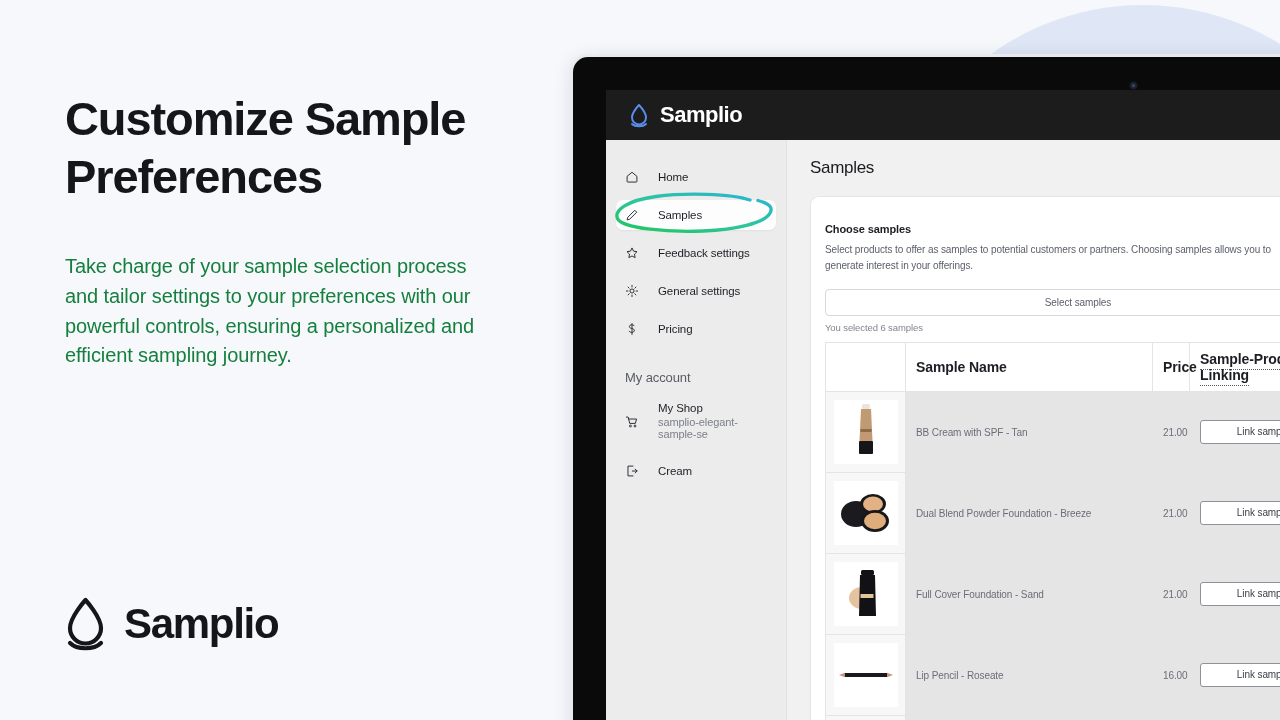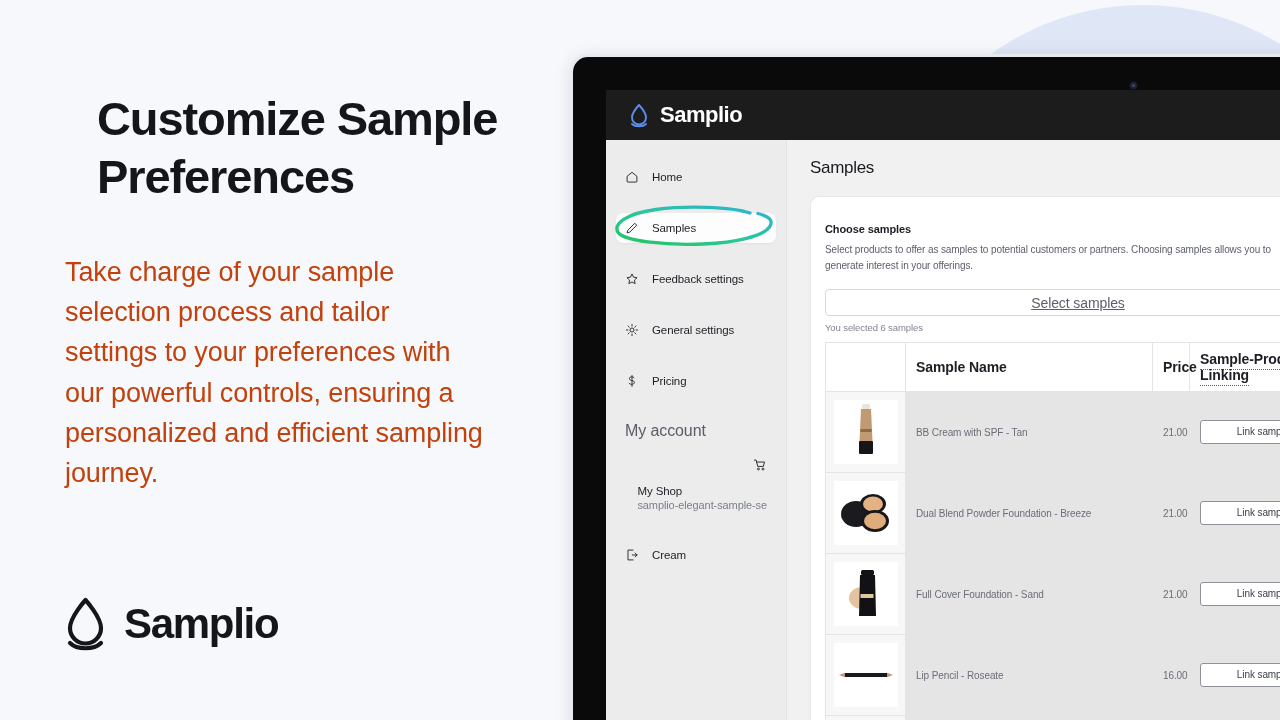--- a/index.html
+++ b/index.html
@@ -16,25 +16,25 @@
     position:absolute; left:883px; top:5px;
     width:520px; height:520px; border-radius:50%;
     background:#DBE4F4; opacity:.85;
   }
 
   
   .left-panel { position:absolute; left:0; top:0; width:575px; height:720px; }
   .headline {
     position:absolute; left:65px; top:90px; width:490px;
     font-size:47px; font-weight:bold; line-height:1.24;
-    letter-spacing:-1.1px; color:#15161A;margin-left:32px;
+    letter-spacing:-1.1px; color:#15161A;
   }
   .subcopy {
     position:absolute; left:65px; top:252px; width:420px;
-    font-size:27px; line-height:1.49; color:#c2410c; letter-spacing:-.1px;
+    font-size:20px; line-height:1.49; color:#15803d; letter-spacing:-.1px;
   }
   .brand-lockup {
     position:absolute; left:64px; top:596px;
     display:flex; align-items:center; gap:17px;
   }
   .brand-mark { width:43px; height:56px; flex:0 0 auto; }
   .brand-word {
     font-size:42px; font-weight:bold; letter-spacing:-1.3px; color:#15161A;
   }
 
@@ -81,32 +81,32 @@
   
   .appbody { display:flex; height:calc(100% - 50px); }
 
   
   .sidebar {
     width:181px; flex:0 0 181px; background:#ECECEC;
     padding:22px 10px 0 10px; position:relative;
     border-right:1px solid #E2E2E2;
   }
   .nav-item {
-    display:flex; align-items:center; gap:13px;
-    padding:8px 9px; border-radius:7px; margin-bottom:21px;
+    display:flex; align-items:center; gap:19px;
+    padding:8px 9px; border-radius:7px; margin-bottom:8px;
     font-size:11.5px; color:#1E1F25; letter-spacing:-.1px;
     position:relative;
   }
   .nav-item.active { background:#FDFDFD; box-shadow:0 1px 2px rgba(0,0,0,.05); }
   .nav-ico { width:14px; height:14px; flex:0 0 auto; display:block; }
   .nav-sub {
     font-size:11px; color:#7C7F8C; margin-top:2px; letter-spacing:-.1px;
   }
   .nav-group-label {
-    font-size:16px; color:#5A5C66; padding:0 9px;
+    font-size:13px; color:#5A5C66; padding:0 9px;
     margin:26px 0 9px 0; letter-spacing:-.1px;
   }
 
   
   .annot-ellipse {
     position:absolute; left:-5px; top:-8px;
     width:175px; height:41px; pointer-events:none;
   }
 
   
@@ -128,21 +128,21 @@
   }
   .card-p {
     font-size:10px; color:#5D606C; line-height:1.6;
     letter-spacing:-.1px; max-width:470px; margin-bottom:15px;
   }
   .select-box {
     height:27px; border:1px solid #D8D8DC; border-radius:4px;
     background:#FFFFFF; display:flex; align-items:center;
     justify-content:center; margin-right:-1px;
   }
-  .select-box-label { font-size:14px; color:#5D606C; letter-spacing:-.1px;text-decoration:underline; }
+  .select-box-label { font-size:10px; color:#5D606C; letter-spacing:-.1px; }
   .sel-count {
     font-size:9.5px; color:#82858F; margin:6px 0 9px 0; letter-spacing:-.1px;
   }
 
   
   .tbl { width:100%; border-collapse:collapse; table-layout:fixed; }
   .tbl th {
     text-align:left; font-size:14px; font-weight:bold; color:#1D1E24;
     padding:8px 10px; border:1px solid #E4E4E6; background:#FFFFFF;
     letter-spacing:-.1px;
@@ -249,21 +249,21 @@
             <div class="nav-item">
               <svg class="nav-ico" viewBox="0 0 16 16">
                 <path d="M8 1.8v12.4M10.6 4.4c-.7-.9-1.8-1.2-2.9-1.2-1.5 0-2.7.8-2.7 2s1 1.8 2.7 2.2c1.9.45 3 1 3 2.3 0 1.3-1.3 2.1-3 2.1-1.3 0-2.4-.4-3.1-1.3" fill="none" stroke="#2A2B33" stroke-width="1.1" stroke-linecap="round"></path>
               </svg>
               <span>Pricing</span>
             </div>
 
 
             <div class="nav-group-label">My account</div>
 
-            <div class="nav-item" style="align-items:flex-end;flex-direction:column;">
+            <div class="nav-item" style="align-items:center;">
               <svg class="nav-ico" viewBox="0 0 16 16" style="margin-top:1px;">
                 <path d="M1.6 2.4h2l1.8 7.2h6.4l1.4-5H4.2" fill="none" stroke="#2A2B33" stroke-width="1.1" stroke-linejoin="round" stroke-linecap="round"></path>
                 <circle cx="6.2" cy="12.6" r="1.1" fill="none" stroke="#2A2B33" stroke-width="1.1"></circle>
                 <circle cx="11.4" cy="12.6" r="1.1" fill="none" stroke="#2A2B33" stroke-width="1.1"></circle>
               </svg>
               <span>
                 <span>My Shop</span>
                 <span class="nav-sub" style="display:block;">samplio-elegant-sample-se</span>
               </span>
             </div>

